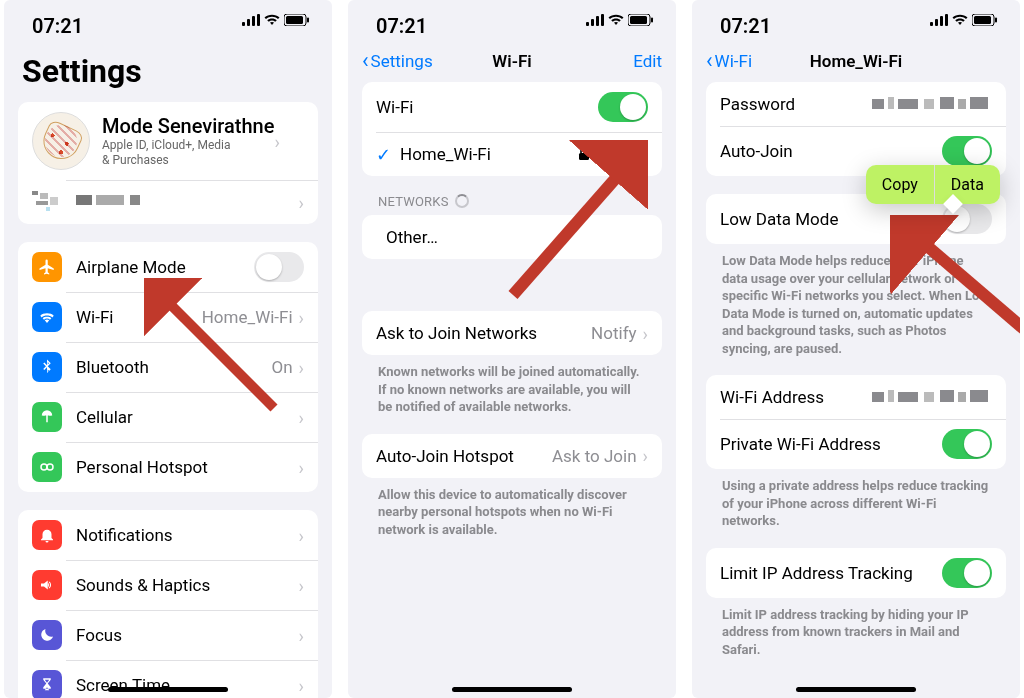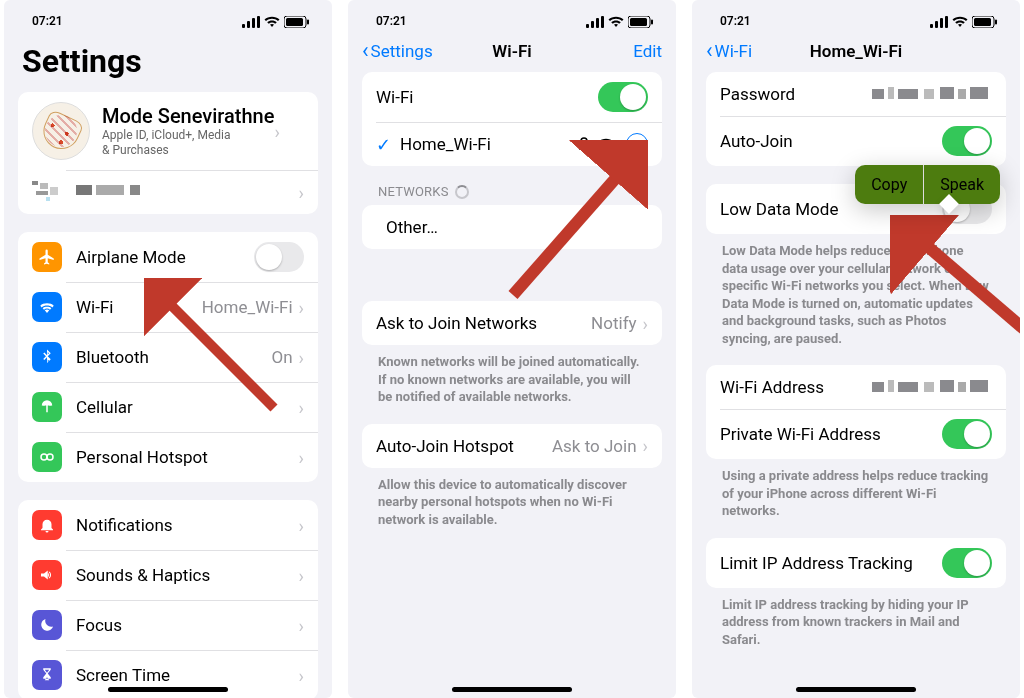--- a/index.html
+++ b/index.html
@@ -19,23 +19,23 @@
     border-radius: 6px;
     position: relative;
     overflow: hidden;
     display: flex;
     flex-direction: column;
   }
   
   .statusbar {
     display: flex;
     justify-content: space-between;
-    align-items: flex-end;
+    align-items: flex-start;
     padding: 14px 22px 8px 28px;
-    font-size: 12px;
+    font-size: 20px;
     font-weight: 600;
     color: #000;
   }
   .status-icons { display: flex; gap: 4px; align-items: center; }
   .sig, .wifi-ic, .batt { display: inline-block; }
   .sig svg, .wifi-ic svg, .batt svg { display: block; }
   
   .navbar {
     display: flex;
     align-items: center;
@@ -179,34 +179,34 @@
   
   .info-i {
     width:22px; height:22px; border:1.6px solid #007aff; border-radius:50%;
     color:#007aff; font-size:13px; font-style:italic; font-family:Georgia,serif;
     display:flex; align-items:center; justify-content:center;
     margin-left:8px;
   }
 
   .sect-head {
     color:#8a8a8e; font-size:13px; padding: 0 16px 6px; letter-spacing:.2px;
-    display:flex; align-items:flex-end; gap:6px;
+    display:flex; align-items:flex-start; gap:6px;
   }
   .sect-foot {
     color:#8a8a8e; font-size:13px; padding: 0 16px 18px; line-height:1.35;
     margin-top:-10px;
     font-weight:bold;
   }
 
   .lock, .wstr { display:inline-flex; }
 
   
   .popover {
     position:absolute; top:165px; right:20px;
-    background:#4d7c0f; border-radius:10px;
+    background:#bef264; border-radius:10px;
     box-shadow: 0 6px 24px rgba(0,0,0,.22);
     display:flex; z-index:5;
   }
   .popover .pitem {
     padding:10px 16px; font-size:16px;
   }
   .popover .pitem + .pitem { border-left:0.5px solid #ddd; }
   .popover::after {
     content:""; position:absolute; bottom:-7px; left:60%;
     width:14px; height:14px; background:#fff; transform:rotate(45deg);
@@ -599,21 +599,21 @@
         <span class="label">Limit IP Address Tracking</span>
         <span class="toggle on"></span>
       </div>
     </div>
     <div class="sect-foot">Limit IP address tracking by hiding your IP address from known trackers in Mail and Safari.</div>
 
   </div>
 
   <div class="popover">
     <div class="pitem">Copy</div>
-    <div class="pitem">Speak</div>
+    <div class="pitem">Data</div>
   </div>
 
   <div class="homebar"></div>
 
   <div class="arrow" style="top:215px; left:198px; width:140px; height:120px;">
     <svg width="140" height="120" viewBox="0 0 140 120">
       <defs>
           <marker id="ah3" markerWidth="10" markerHeight="10" refX="2" refY="5" orient="auto">
             <path d="M0 0 L10 5 L0 10 Z" fill="#c0392b"></path>
           </marker>

